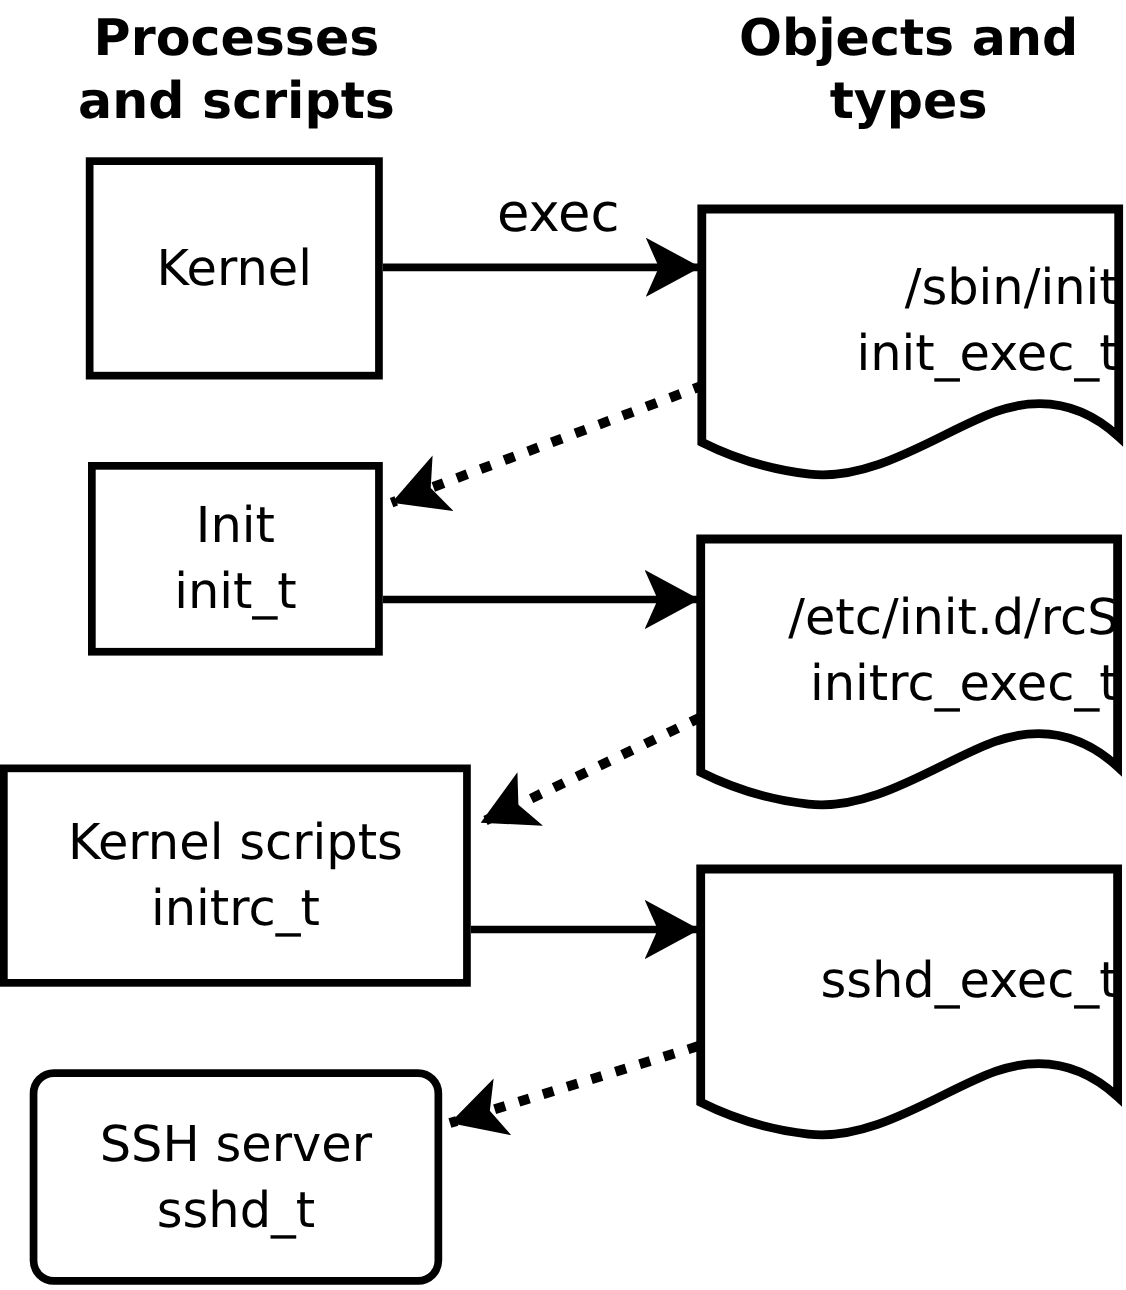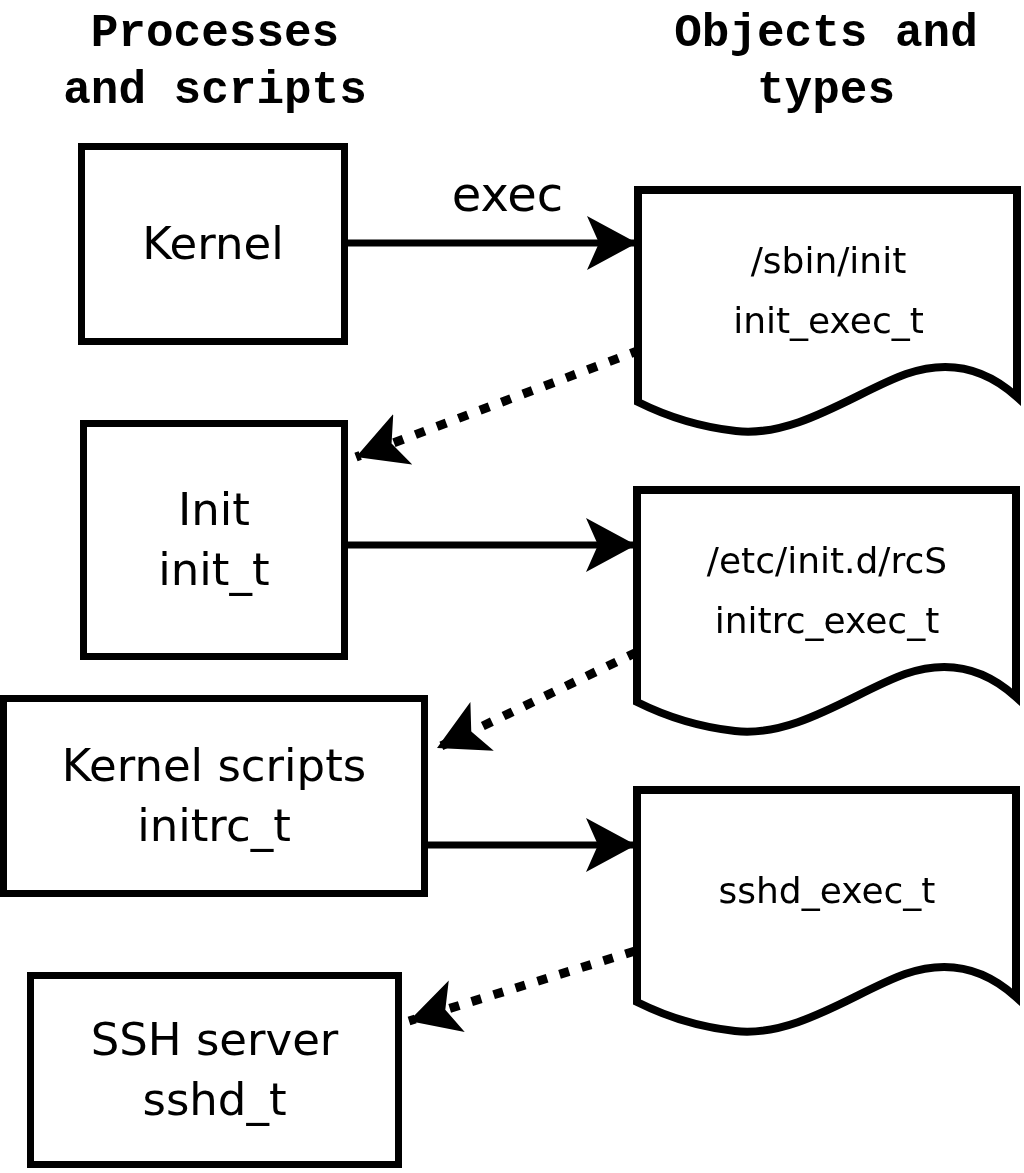--- a/index.html
+++ b/index.html
@@ -42,53 +42,52 @@
     stroke: none;
   }
   .header {
     position: absolute;
     z-index: 2;
     font-weight: bold;
     font-size: 46px;
     line-height: 57px;
     text-align: center;
     white-space: nowrap;
-    font-family: Liberation Mono, monospace;
   }
   #header-left  { left: 0px;   top: 6px; width: 430px; }
   #header-right { left: 628px; top: 6px; width: 396px; }
 
   .pbox {
     position: absolute;
     z-index: 2;
     box-sizing: border-box;
     background: #ffffff;
     border: 7px solid #000000;
     display: flex;
     flex-direction: column;
     justify-content: center;
     text-align: center;
     font-size: 45px;
     line-height: 60px;
     white-space: nowrap;
   }
   #box-kernel { left: 78px; top: 143px; width: 270px; height: 202px; }
-  #box-init   { left: 80px; top: 420px; width: 268px; height: 240px; }
+  #box-init   { left: 80px; top: 420px; width: 268px; height: 176px; }
   #box-initrc { left: 0px;  top: 695px; width: 428px; height: 202px; }
-  #box-sshd   { left: 27px; top: 972px; width: 375px; height: 196px; }
+  #box-sshd   { left: 27px; top: 972px; width: 375px; height: 196px; border-radius: 22px; }
 
   .doc-label {
     position: absolute;
     z-index: 2;
     display: flex;
     flex-direction: column;
-    align-items: center;
+    align-items: flex-end;
     justify-content: center;
     text-align: center;
-    font-size: 36px;
+    font-size: 45px;
     line-height: 60px;
     white-space: nowrap;
     pointer-events: none;
   }
   #label-doc1 { left: 640px; top: 192px; width: 377px; height: 198px; }
   #label-doc2 { left: 637px; top: 492px; width: 380px; height: 198px; }
   #label-doc3 { left: 637px; top: 792px; width: 380px; height: 198px; }
 
   #edge-label-exec {
     position: absolute;

